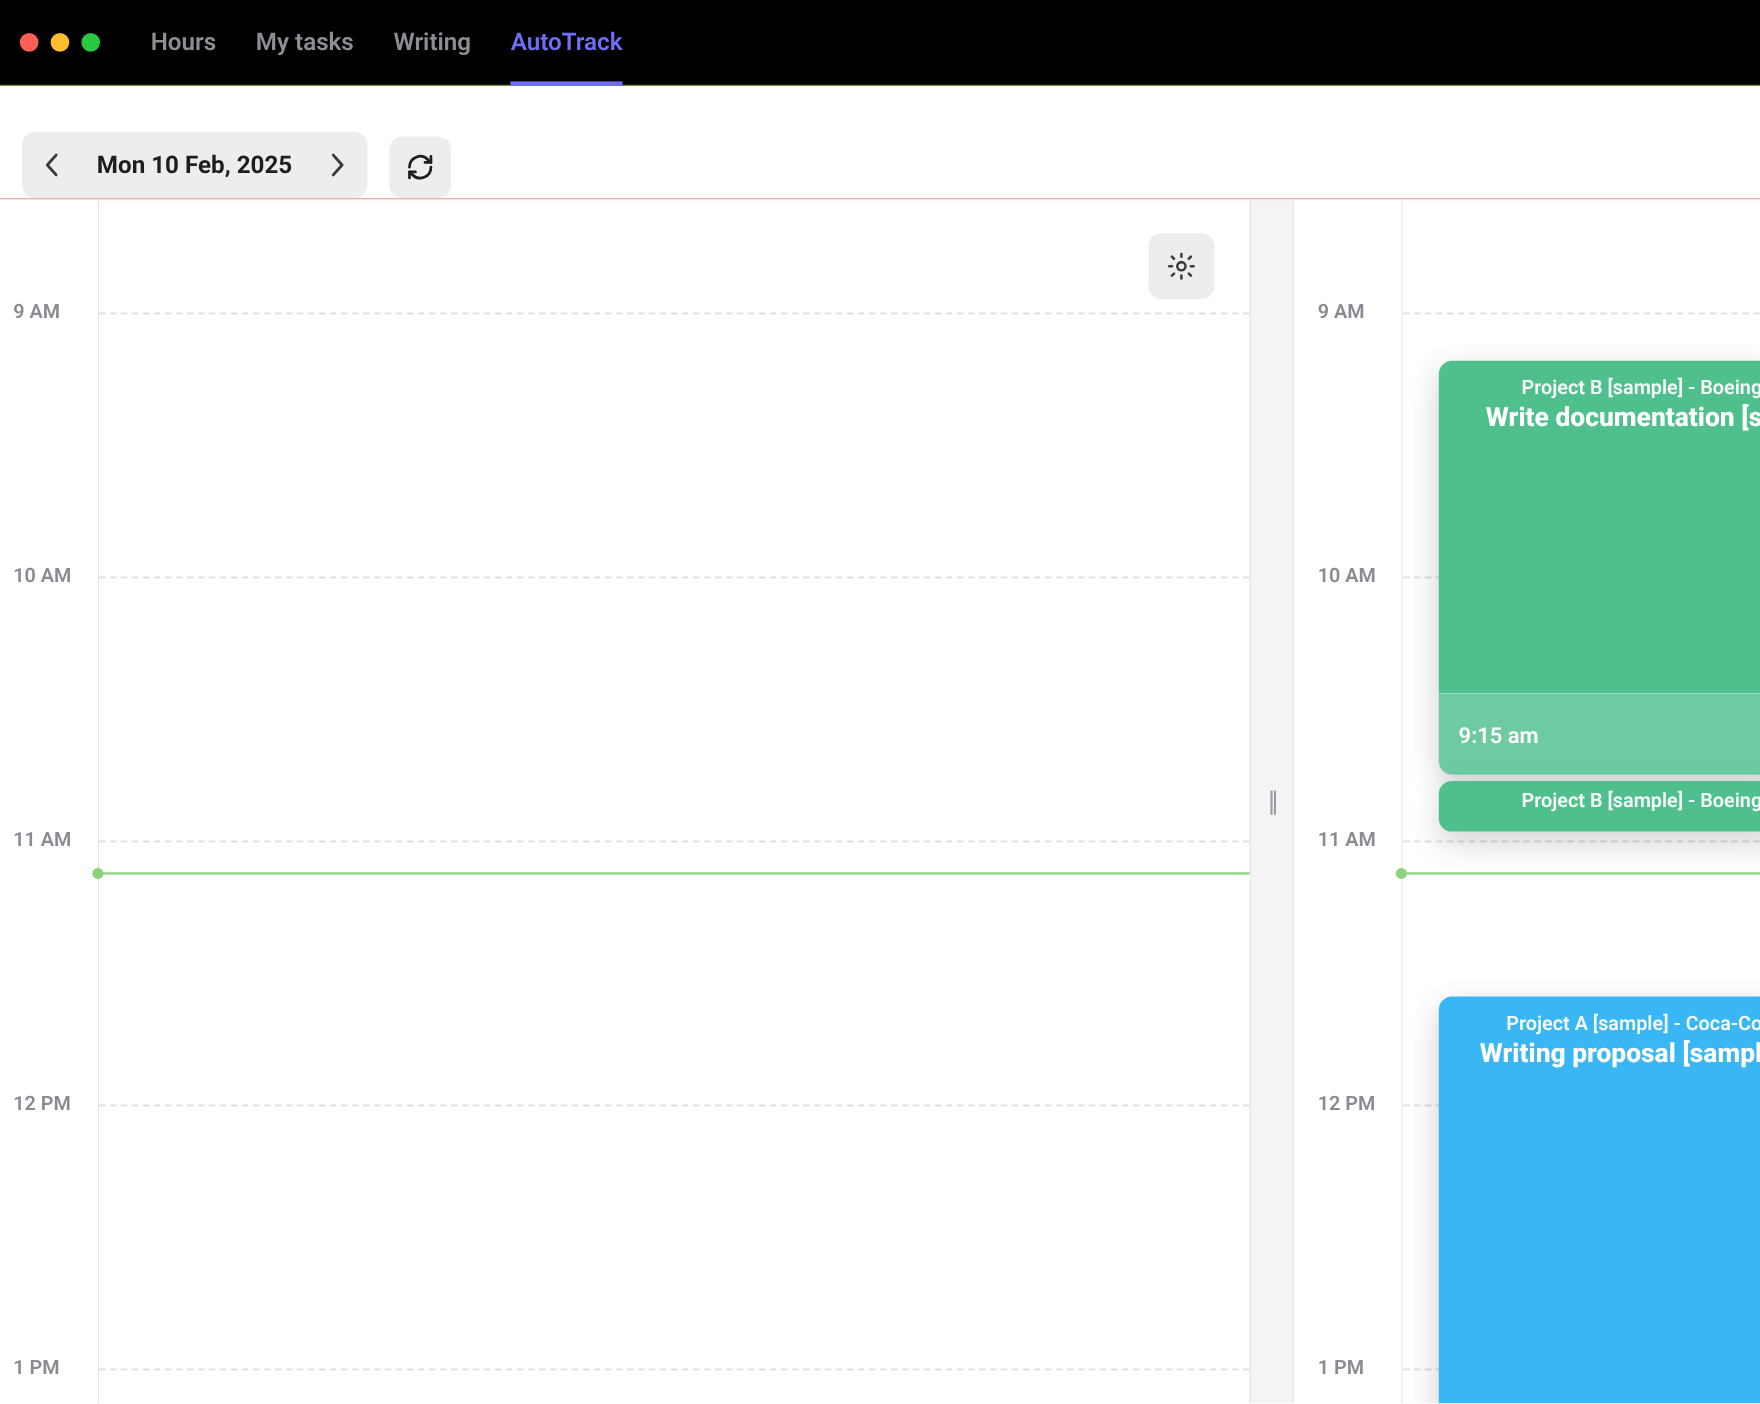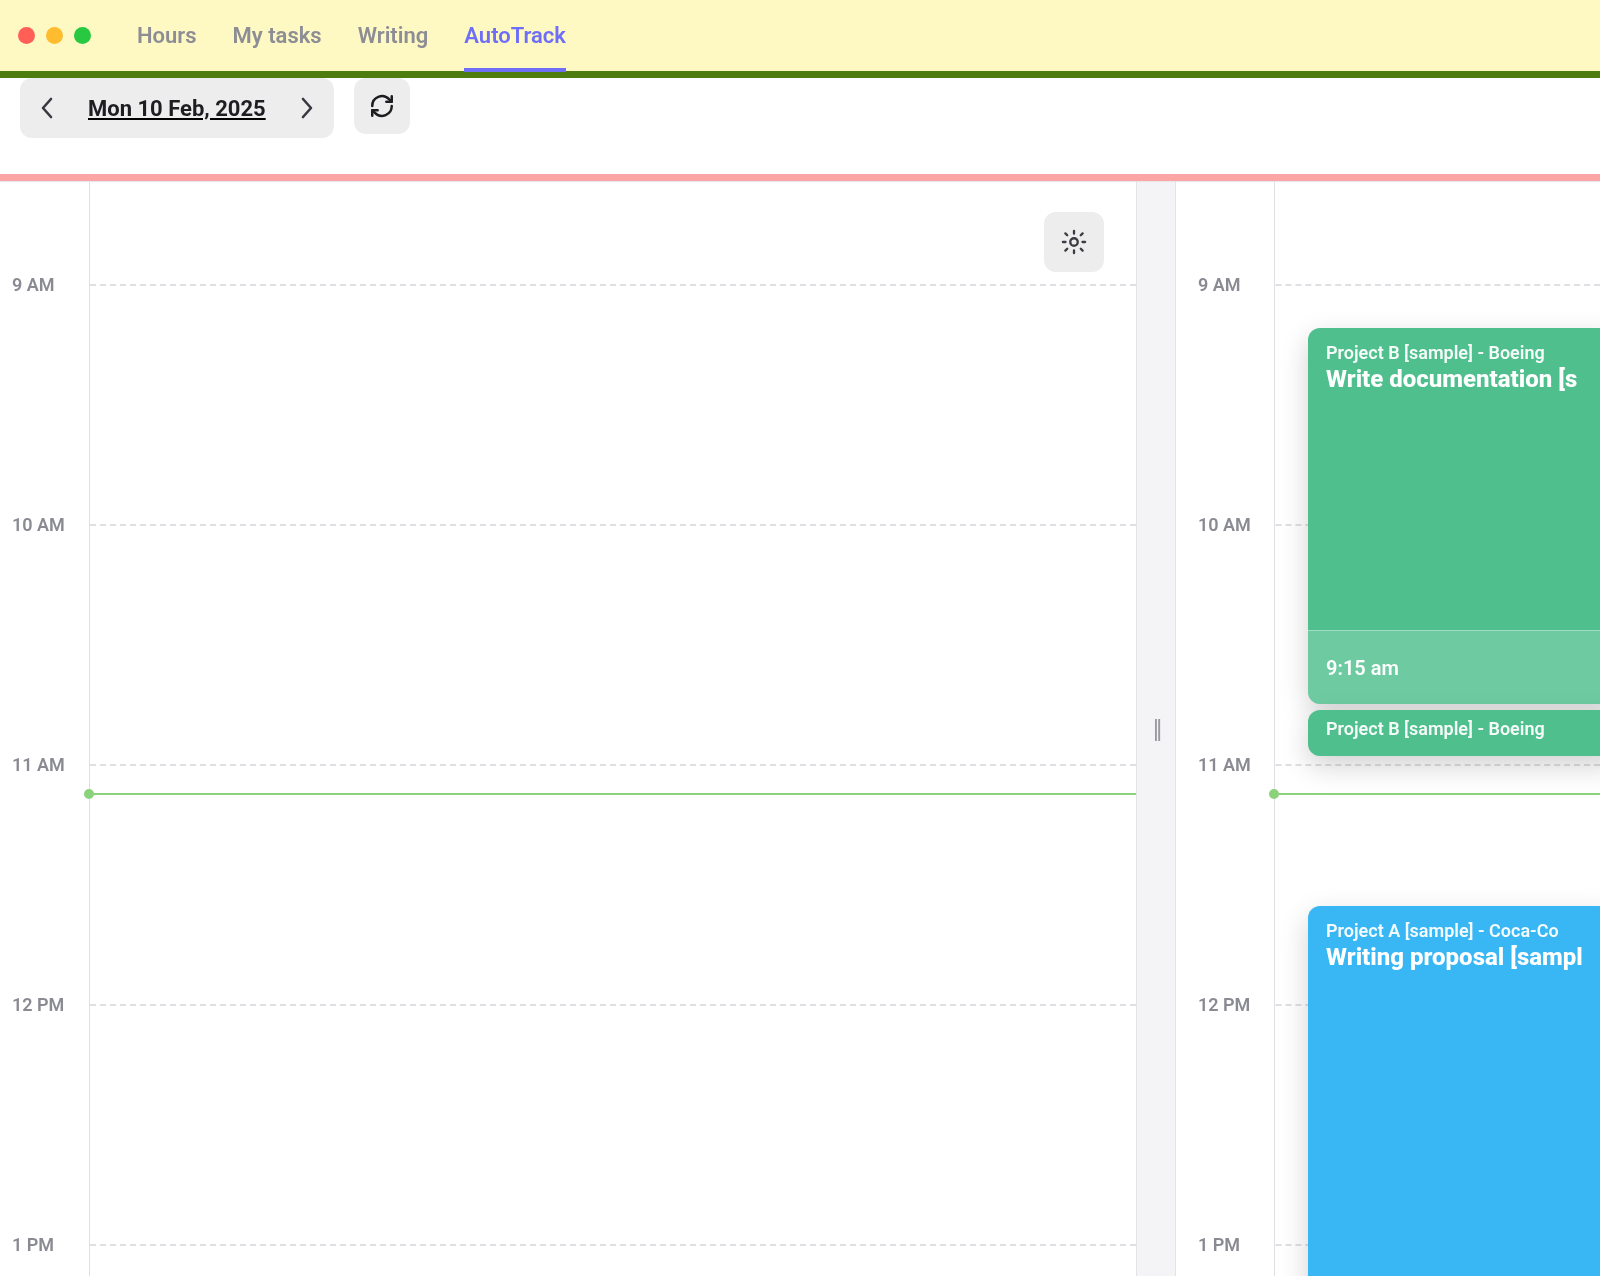--- a/index.html
+++ b/index.html
@@ -1,22 +1,22 @@
 <!DOCTYPE html>
 <html><head>
 <meta charset="utf-8">
 <style>
   * { box-sizing: border-box; margin: 0; padding: 0; }
   html, body { width: 1600px; height: 1276px; font-family: -apple-system, BlinkMacSystemFont, "Segoe UI", Roboto, sans-serif; overflow: hidden; background: #fff; }
 
   
   .titlebar {
     height: 78px;
-    background: #fef9c3;
-    border-bottom: 7px solid #4d7c0f;
+    background: #000000;
+    border-bottom: 1px solid #4d7c0f;
     display: flex;
     align-items: center;
     padding: 0 18px;
     gap: 28px;
   }
   .traffic-lights { display: flex; gap: 11px; margin-right: 18px; }
   .traffic-light { width: 17px; height: 17px; border-radius: 50%; }
   .tl-red { background: #ff5f57; }
   .tl-yellow { background: #febc2e; }
   .tl-green { background: #28c840; }
@@ -38,26 +38,25 @@
     position: absolute;
     left: 0; right: 0; bottom: -1px;
     height: 4px;
     background: #6e6ef7;
   }
 
   
   .toolbar {
     height: 103px;
     background: #fff;
-    border-bottom: 7px solid #fca5a5;
-    display: flex;
-    align-items: flex-start;
+    border-bottom: 1px solid #fca5a5;
+    display: flex;
+    align-items: flex-end;
     padding: 0 20px;
     gap: 20px;
-    text-decoration: underline;
   }
   .date-nav {
     background: #ededee;
     border-radius: 12px;
     height: 60px;
     display: flex;
     align-items: center;
     padding: 0 16px;
     gap: 30px;
   }
@@ -71,20 +70,21 @@
     cursor: pointer;
     color: #1e1e22;
   }
 
   
   .calendar-wrap {
     position: relative;
     height: calc(1276px - 78px - 103px);
     width: 100%;
     display: flex;
+    text-align: right;
   }
 
   .left-col {
     flex: 0 0 1136px;
     position: relative;
     border-top: 1px solid #e6e6e9;
   }
   .gutter-strip {
     position: absolute;
     left: 0; top: 0; bottom: 0;

